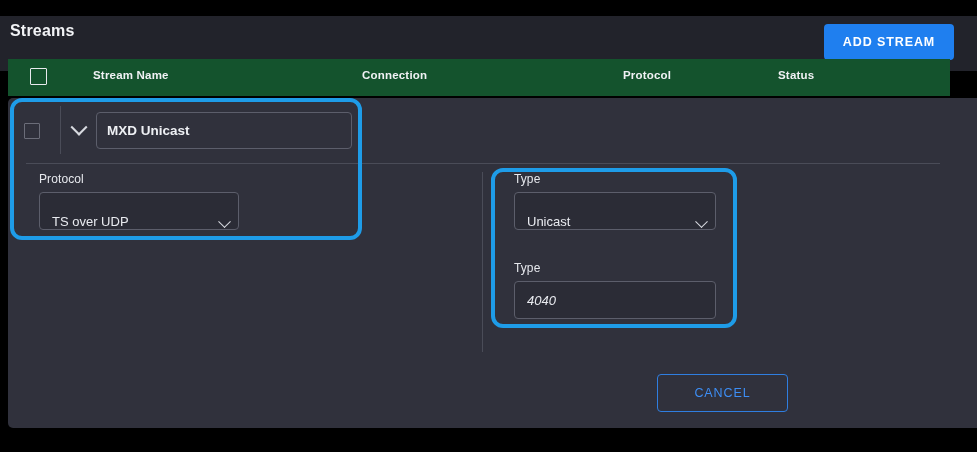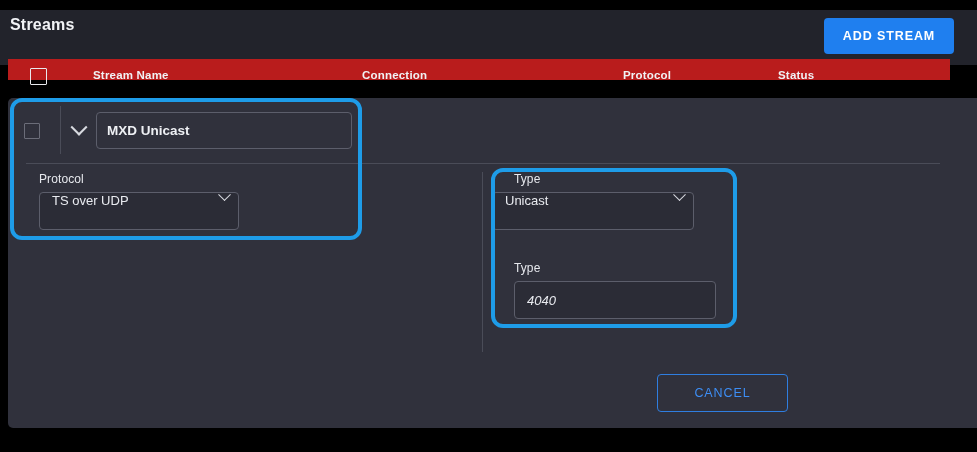--- a/index.html
+++ b/index.html
@@ -20,21 +20,21 @@
     position: relative;
     width: 977px;
     height: 452px;
     background: #000000;
   }
 
   
   .topbar {
     position: absolute;
     left: 0;
-    top: 10px;
+    top: 16px;
     width: 977px;
     height: 55px;
     background: #22232b;
   }
   .page-title {
     position: absolute;
     left: 10px;
     top: 6px;
     font-size: 16px;
     font-weight: bold;
@@ -60,22 +60,22 @@
     align-items: center;
     justify-content: center;
   }
 
   
   .table-header {
     position: absolute;
     left: 8px;
     top: 59px;
     width: 942px;
-    height: 21px;
-    background: #b91c1c;
+    height: 37px;
+    background: #14532d;
   }
   .th {
     position: absolute;
     top: 0;
     height: 33px;
     line-height: 33px;
     font-size: 11.5px;
     font-weight: bold;
     color: #f0f1f4;
     letter-spacing: 0.2px;
@@ -192,21 +192,21 @@
   }
   .lbl-protocol { left: 31px; top: 74px; }
 
   .select-box {
     position: absolute;
     box-sizing: border-box;
     background: #2b2c36;
     border: 1px solid #5c5e6b;
     border-radius: 4px;
     display: flex;
-    align-items: flex-start;
+    align-items: flex-end;
     cursor: pointer;
   }
   .select-box .val {
     font-size: 13px;
     color: #e9ebf0;
     padding-left: 12px;
     flex: 1;
     white-space: nowrap;
   }
   .select-box .arrow {
@@ -225,21 +225,21 @@
     top: 74px;
     width: 1px;
     height: 180px;
     background: #4a4c58;
   }
 
   
   .lbl-type { left: 506px; top: 74px; }
   .lbl-port { left: 506px; top: 163px; }
 
-  .type-select { left: 484px; top: 94px; width: 202px; height: 38px; }
+  .type-select { left: 506px; top: 94px; width: 202px; height: 38px; }
 
   .port-input {
     position: absolute;
     left: 506px;
     top: 183px;
     width: 202px;
     height: 38px;
     box-sizing: border-box;
     background: #2b2c36;
     border: 1px solid #5c5e6b;

